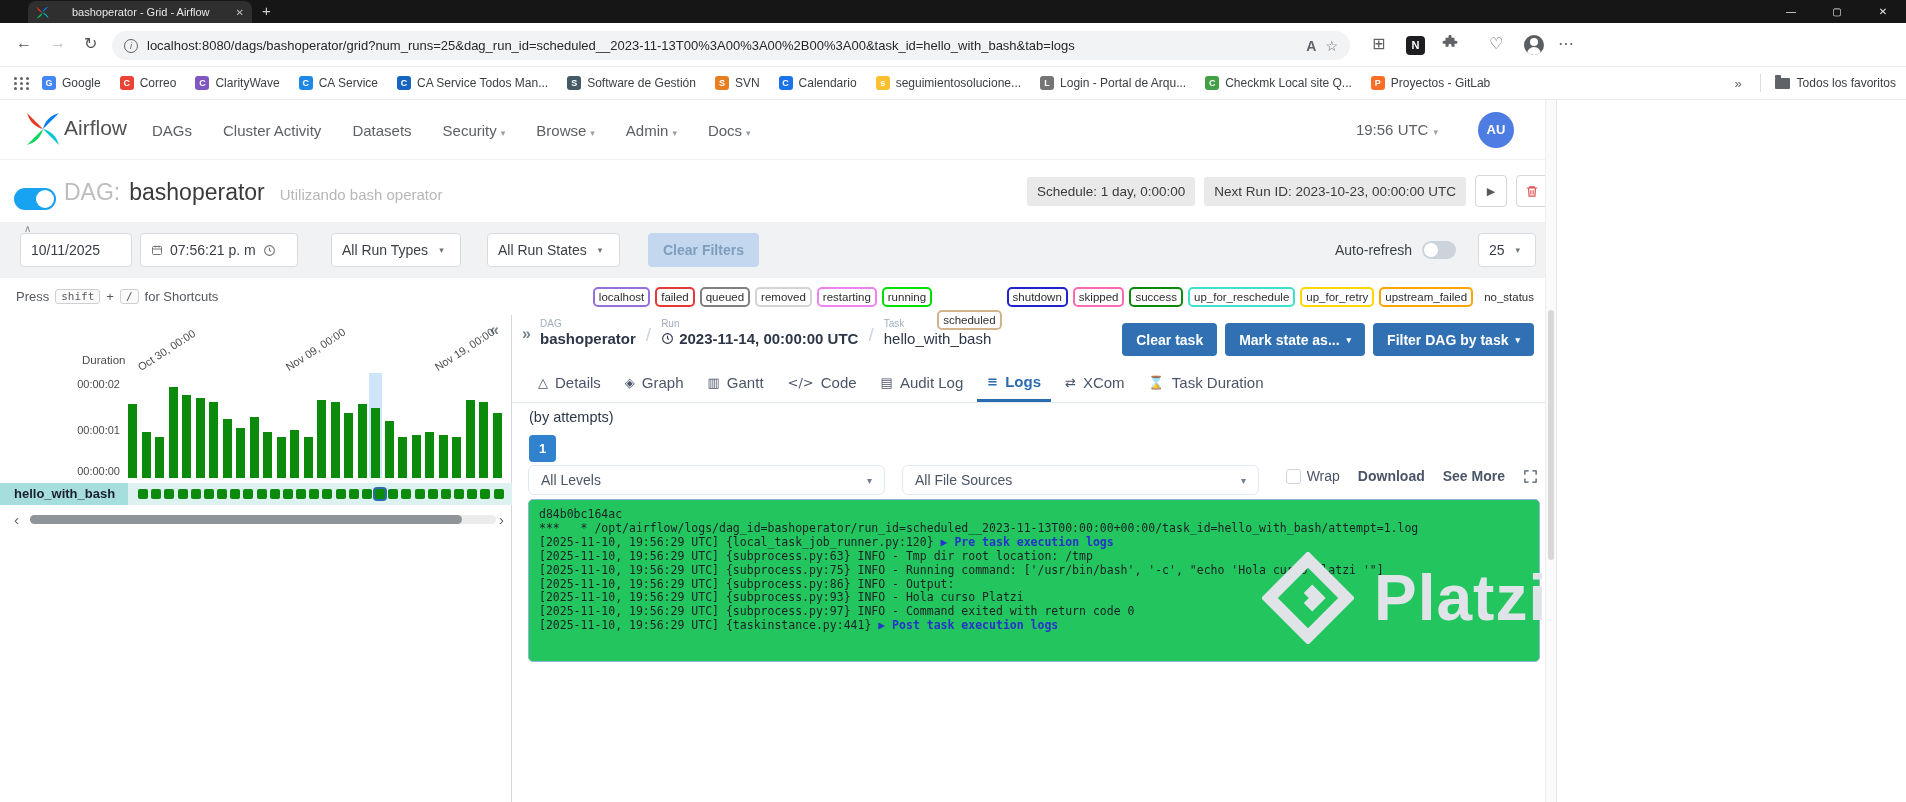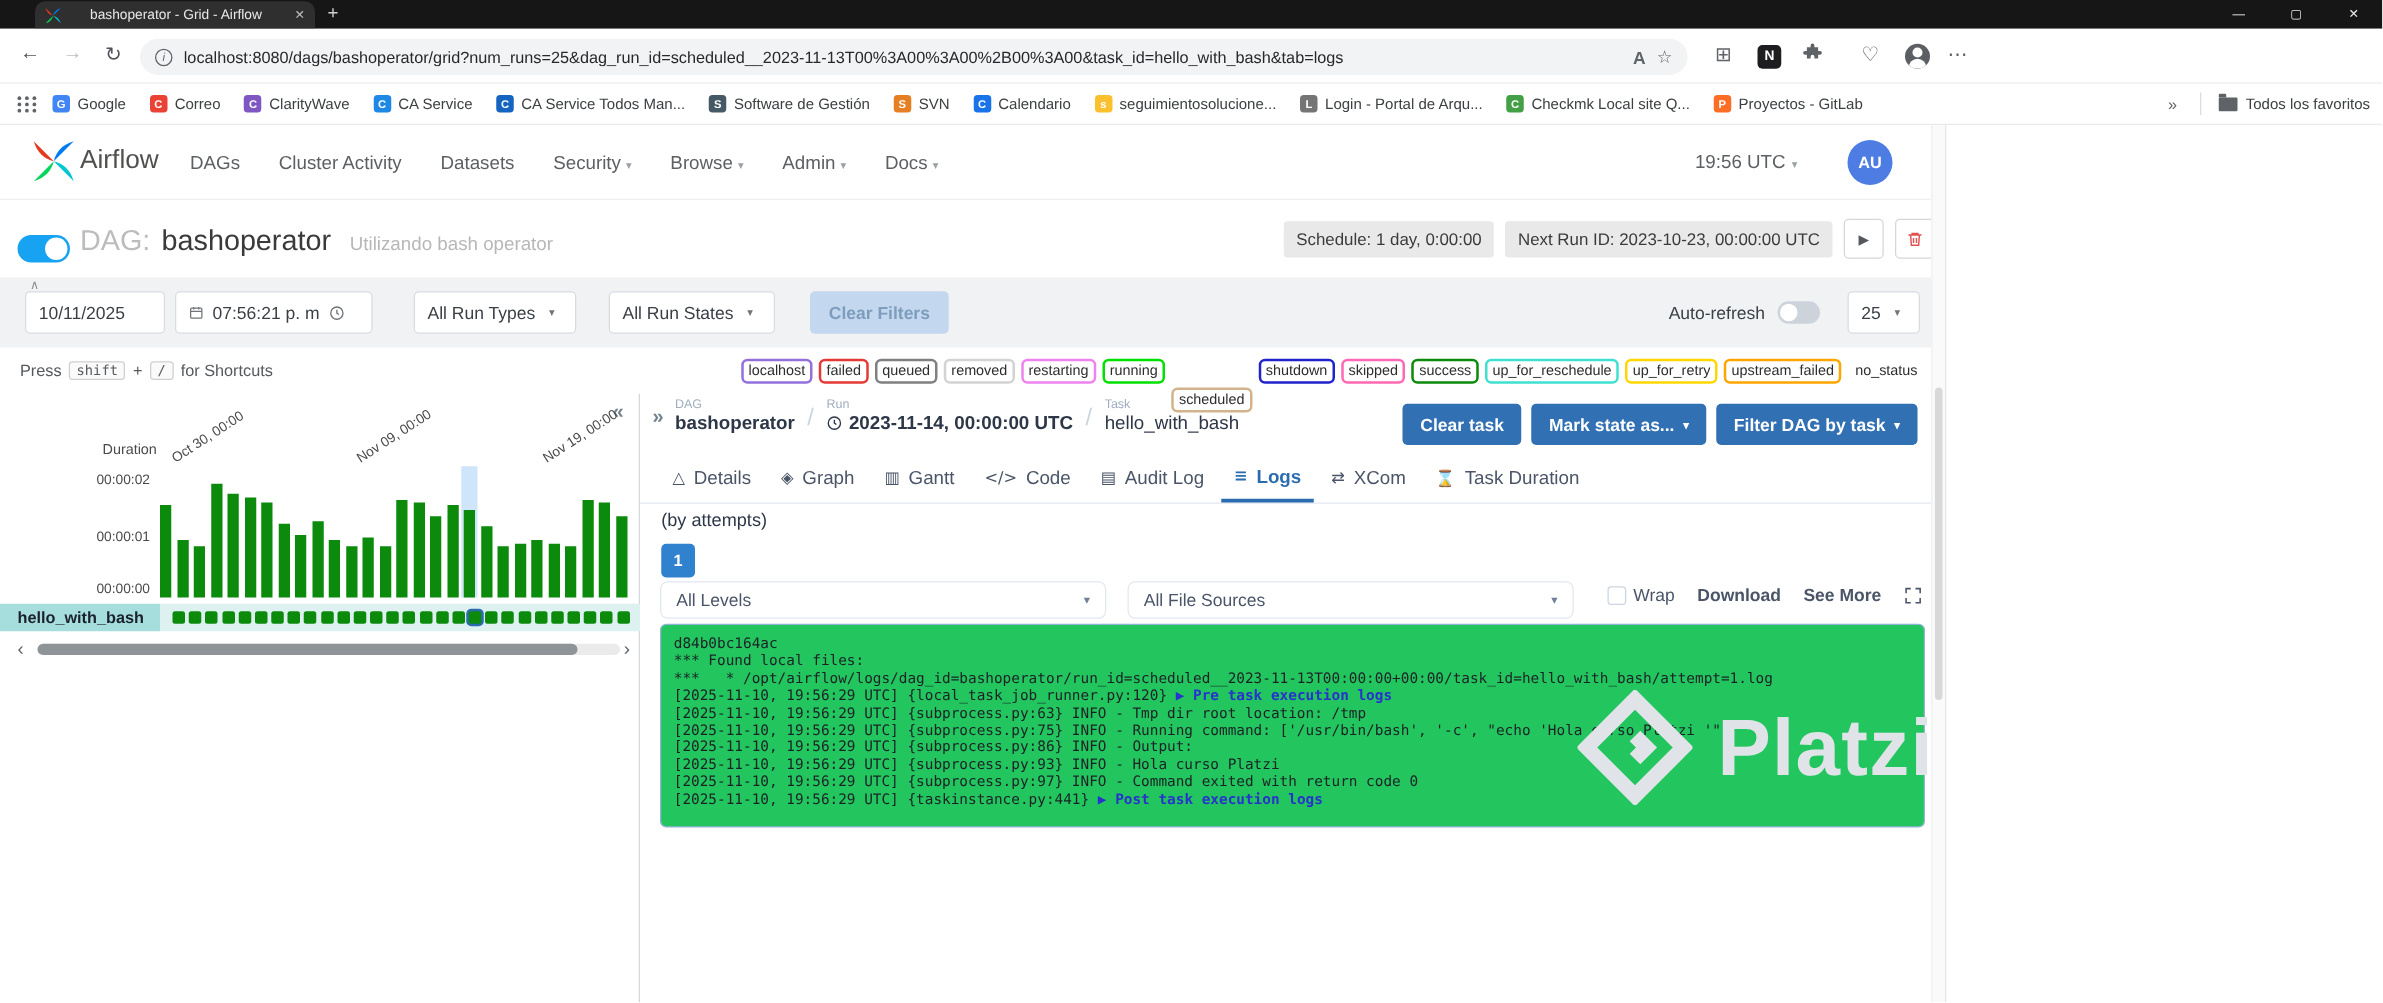--- a/index.html
+++ b/index.html
@@ -590,21 +590,20 @@
           </span>
           <span class="tool-link">Download</span>
           <span class="tool-link">See More</span>
           <svg width="15" height="15" viewBox="0 0 24 24" fill="none" stroke="#4a5568" stroke-width="2">
               <path d="M9 3H3v6M15 3h6v6M9 21H3v-6M15 21h6v-6"></path>
             </svg>
         </div>
         <div class="log-box">
           <div>
               <div class="log-line"><span>d84b0bc164ac</span></div>
-              <div class="log-line"><span>*** Found local files:</span></div>
               <div class="log-line"><span>***   * /opt/airflow/logs/dag_id=bashoperator/run_id=scheduled__2023-11-13T00:00:00+00:00/task_id=hello_with_bash/attempt=1.log</span></div>
               <div class="log-line"><span>[2025-11-10, 19:56:29 UTC] {local_task_job_runner.py:120} </span><span class="log-link">▶ Pre task execution logs</span></div>
               <div class="log-line"><span>[2025-11-10, 19:56:29 UTC] {subprocess.py:63} INFO - Tmp dir root location: /tmp</span></div>
               <div class="log-line"><span>[2025-11-10, 19:56:29 UTC] {subprocess.py:75} INFO - Running command: ['/usr/bin/bash', '-c', "echo 'Hola curso Platzi '"]</span></div>
               <div class="log-line"><span>[2025-11-10, 19:56:29 UTC] {subprocess.py:86} INFO - Output:</span></div>
               <div class="log-line"><span>[2025-11-10, 19:56:29 UTC] {subprocess.py:93} INFO - Hola curso Platzi</span></div>
               <div class="log-line"><span>[2025-11-10, 19:56:29 UTC] {subprocess.py:97} INFO - Command exited with return code 0</span></div>
               <div class="log-line"><span>[2025-11-10, 19:56:29 UTC] {taskinstance.py:441} </span><span class="log-link">▶ Post task execution logs</span></div>
             </div>
         </div>

